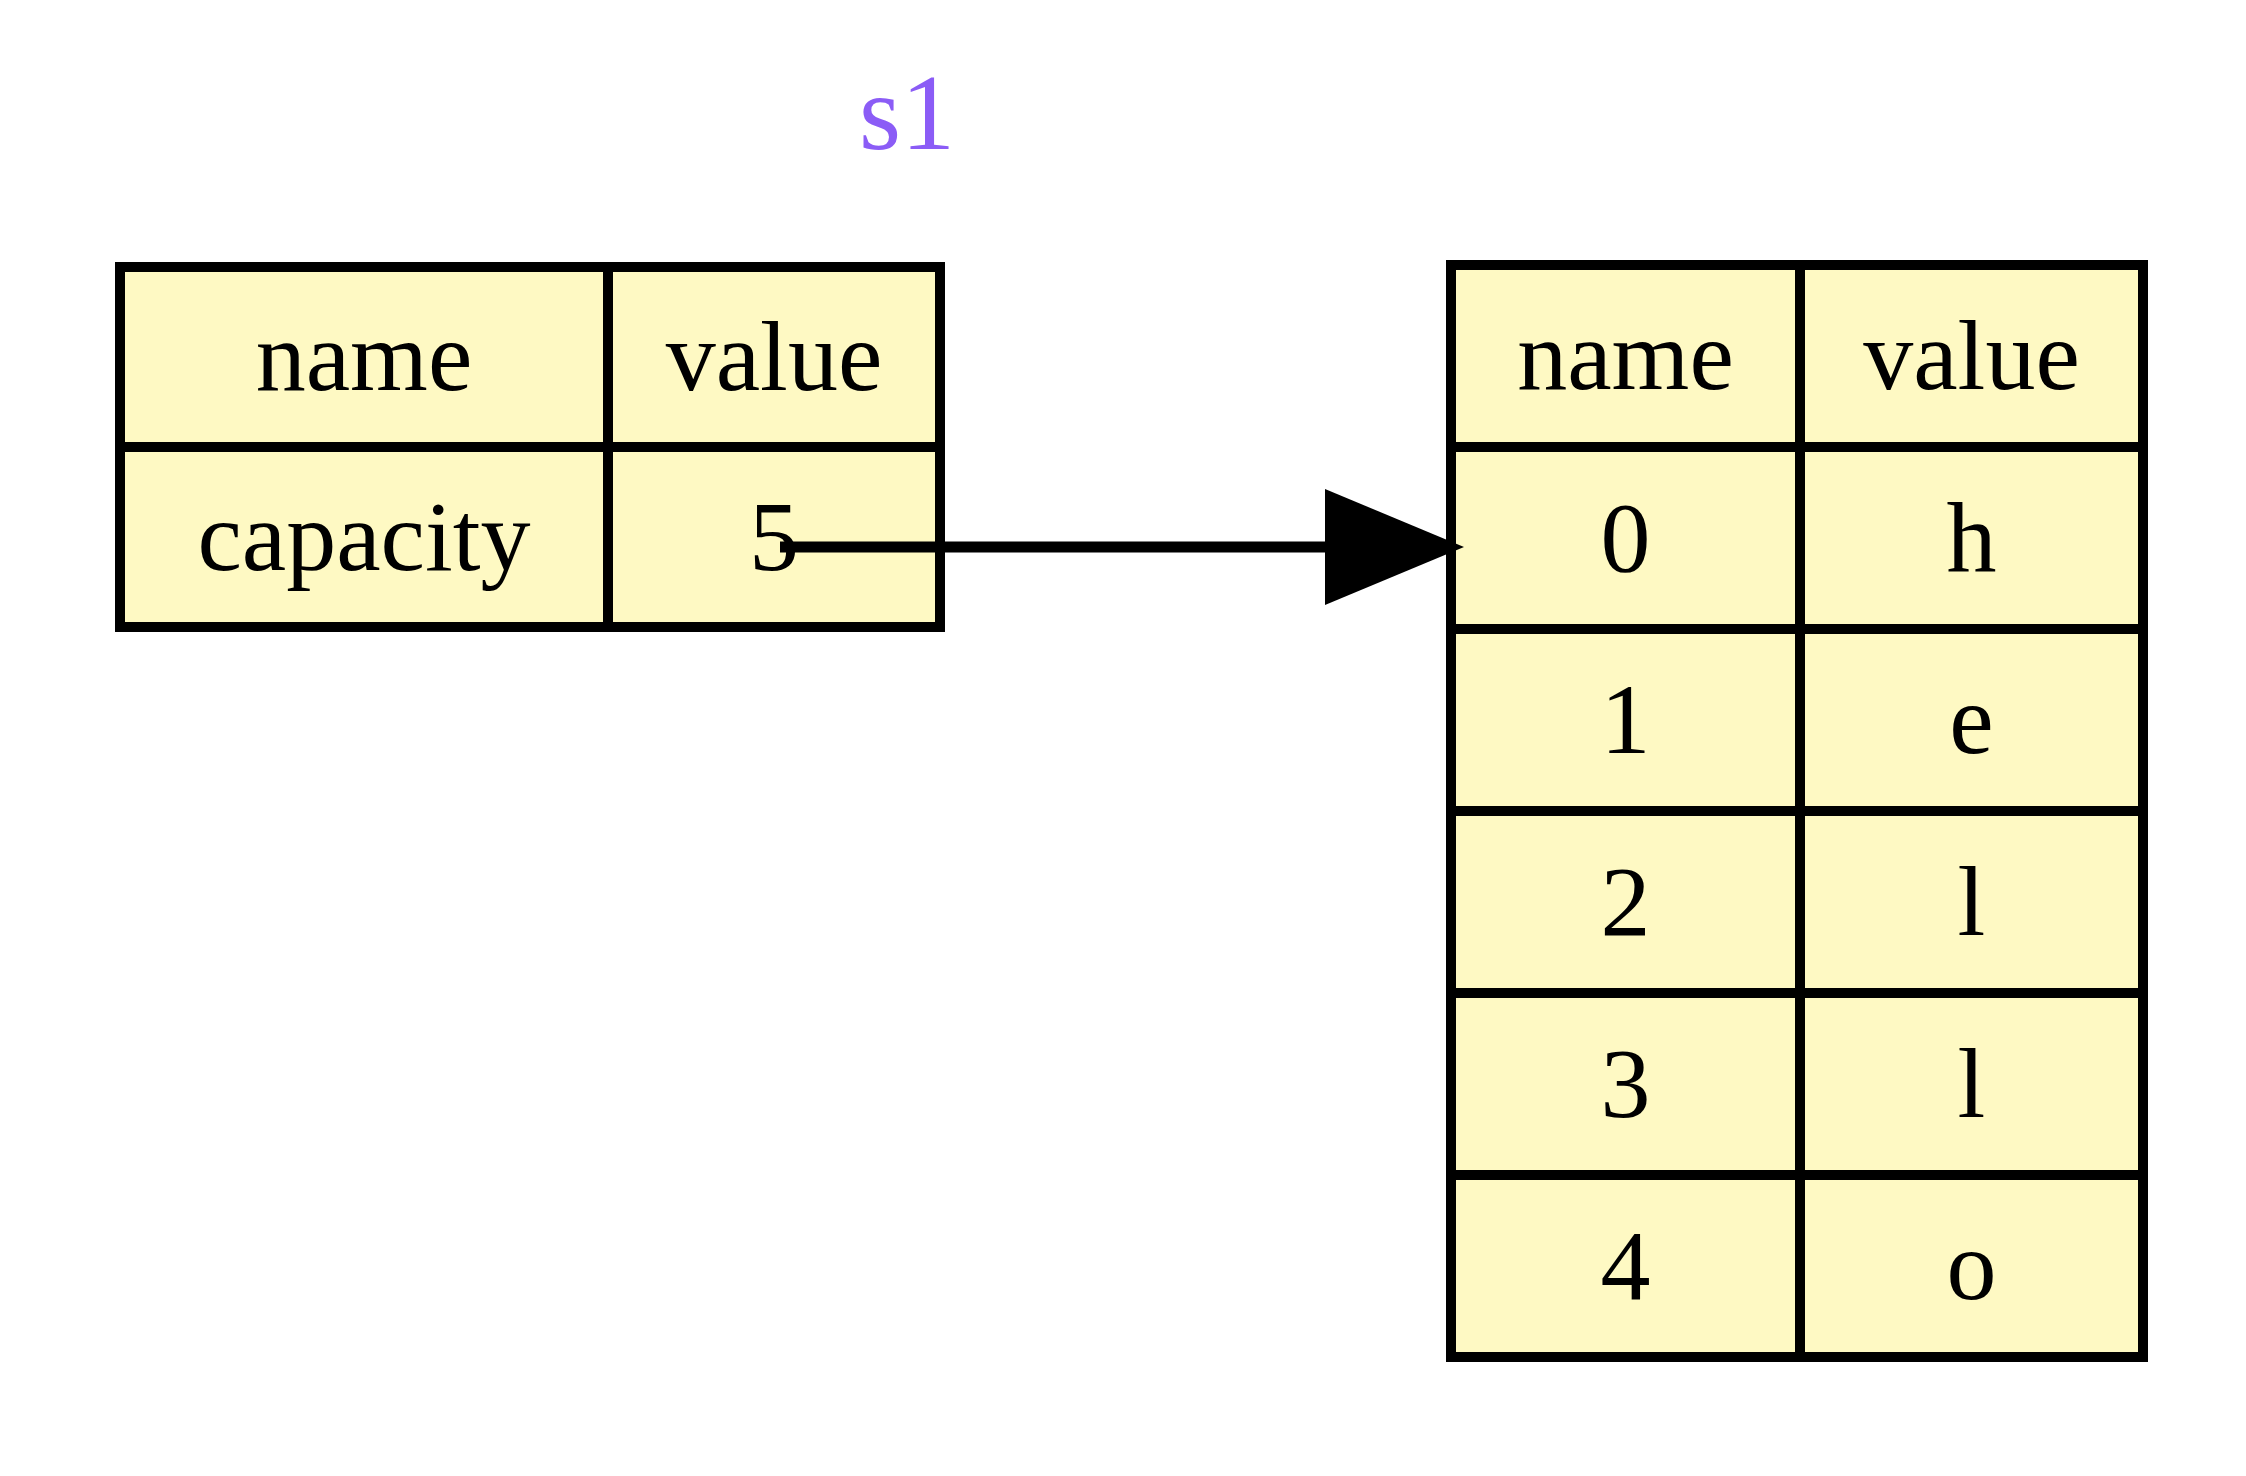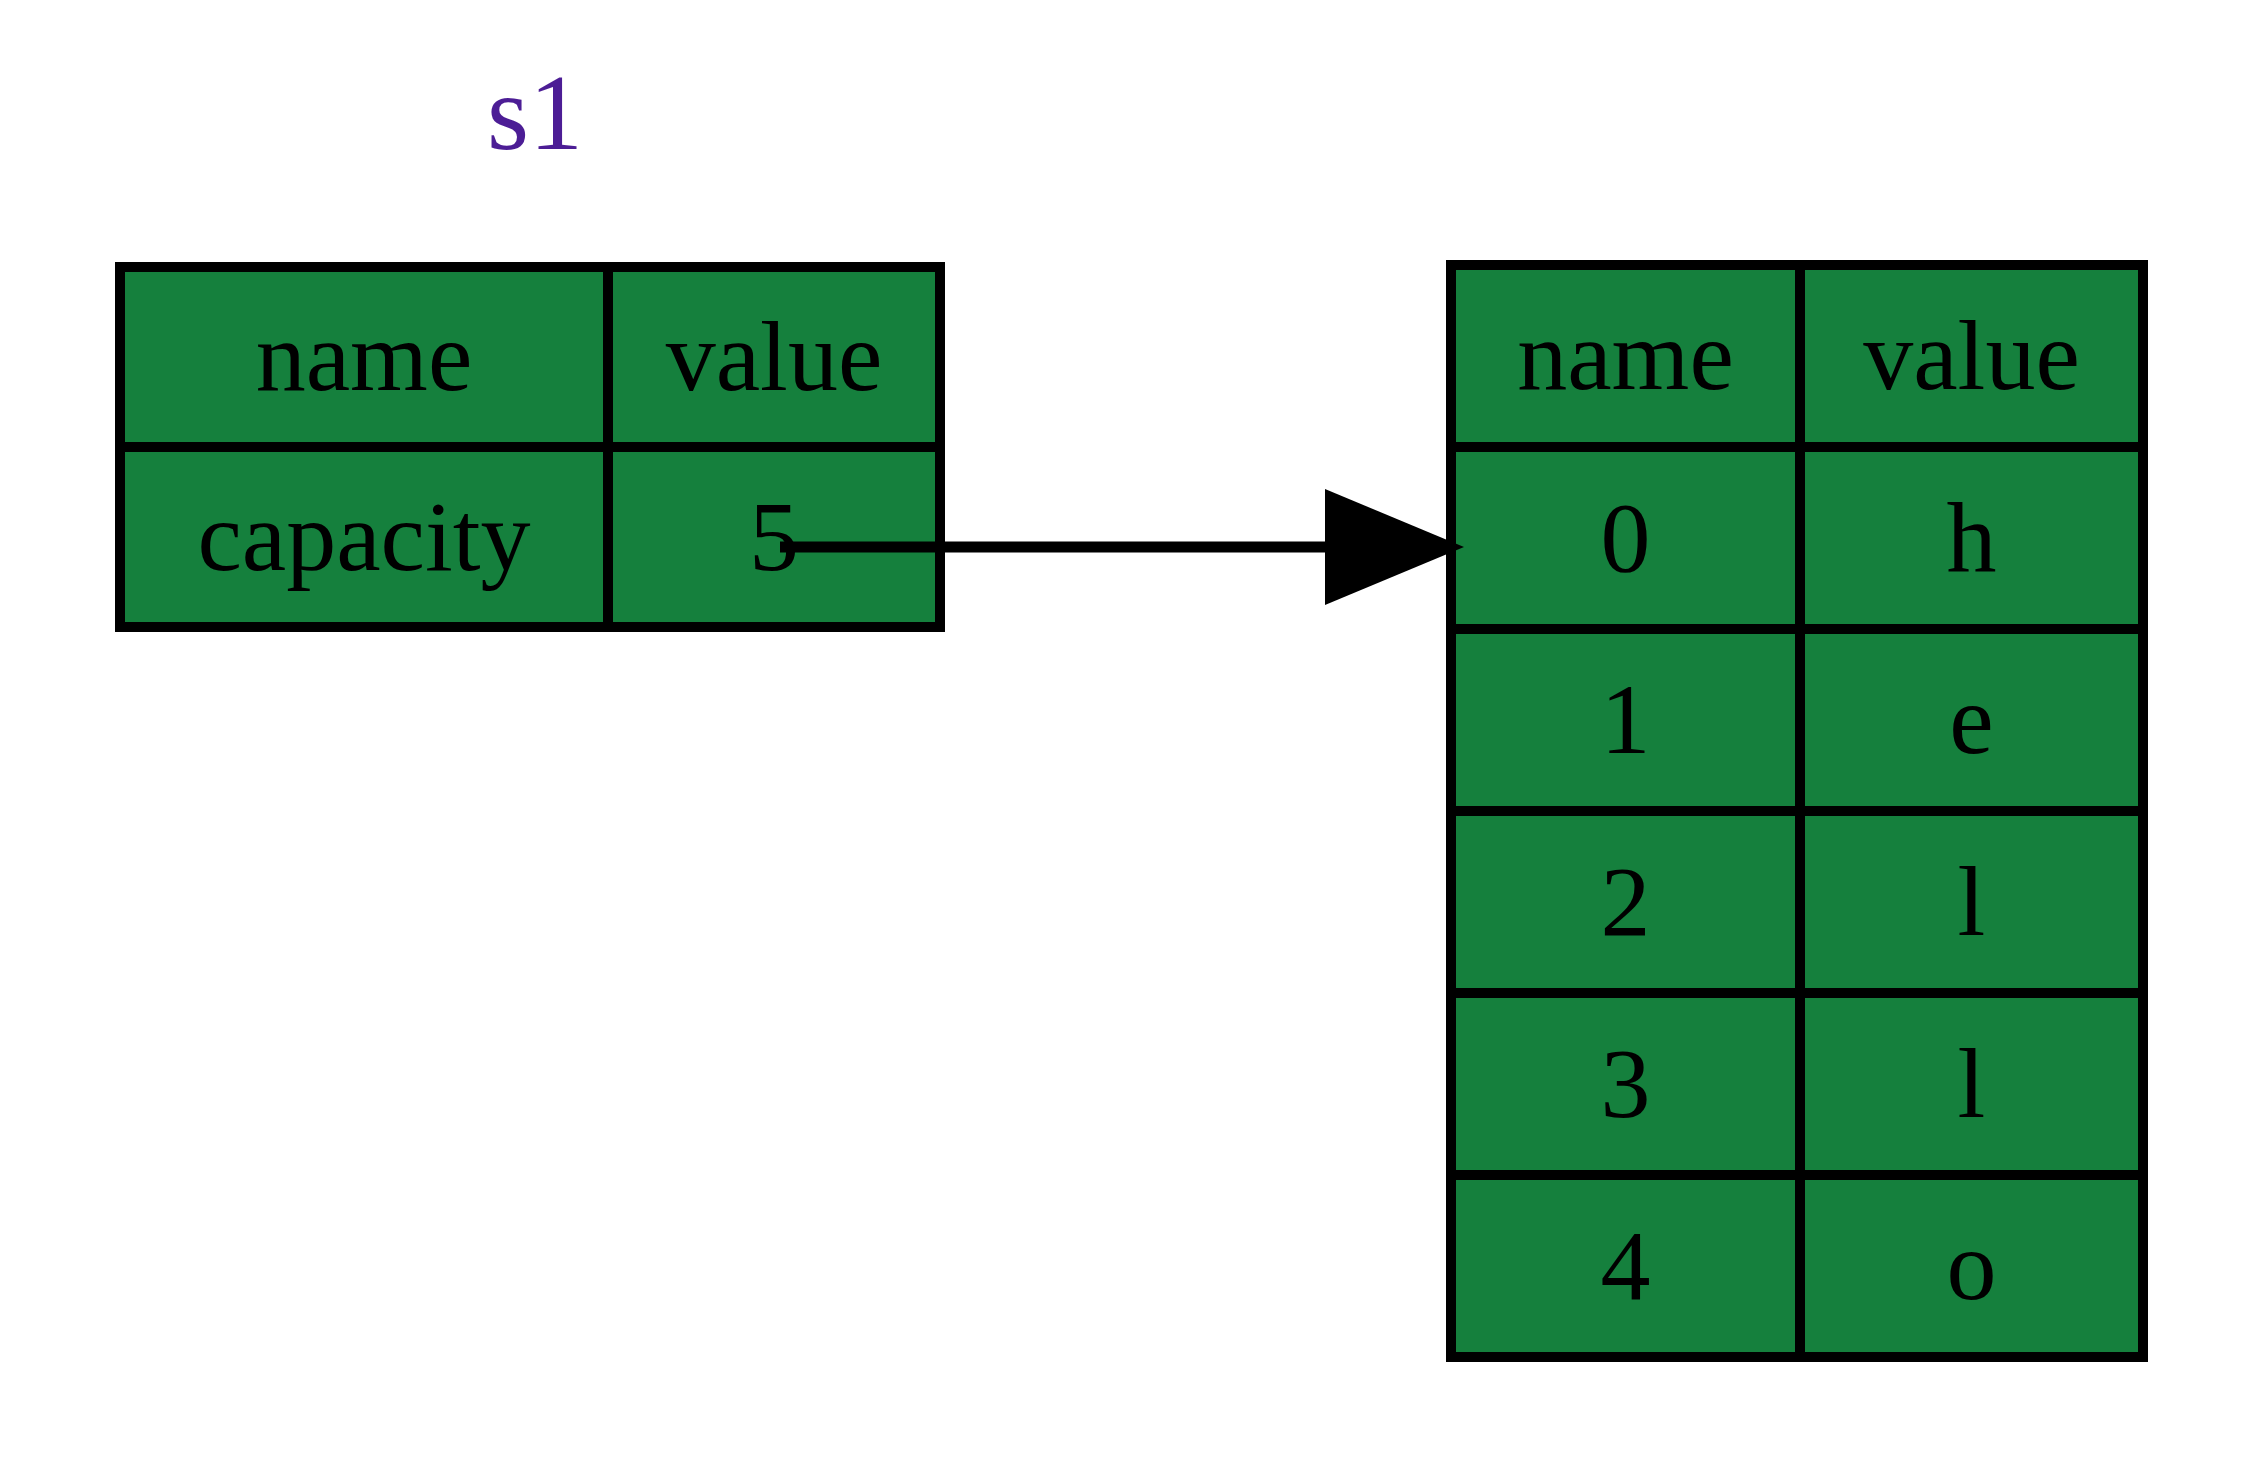--- a/index.html
+++ b/index.html
@@ -14,30 +14,30 @@
     background: #ffffff;
     font-family: "Liberation Serif", "DejaVu Serif", serif;
     color: #000000;
     overflow: hidden;
   }
   .var-label {
     position: absolute;
     left: 115px;
     top: 48px;
     width: 840px;
-    text-align: center;
+    text-align: right;
     font-size: 108px;
     line-height: 1.2;
-    color: #4c1d95;
+    color: #8b5cf6;
   }
   table.mem-table {
     position: absolute;
     border-collapse: collapse;
     table-layout: fixed;
-    background: #15803d;
+    background: #fef9c3;
   }
   table.mem-table td {
     border: 10px solid #000000;
     text-align: center;
     vertical-align: middle;
     font-size: 100px;
     line-height: 1;
     padding: 0;
     color: #000000;
   }

